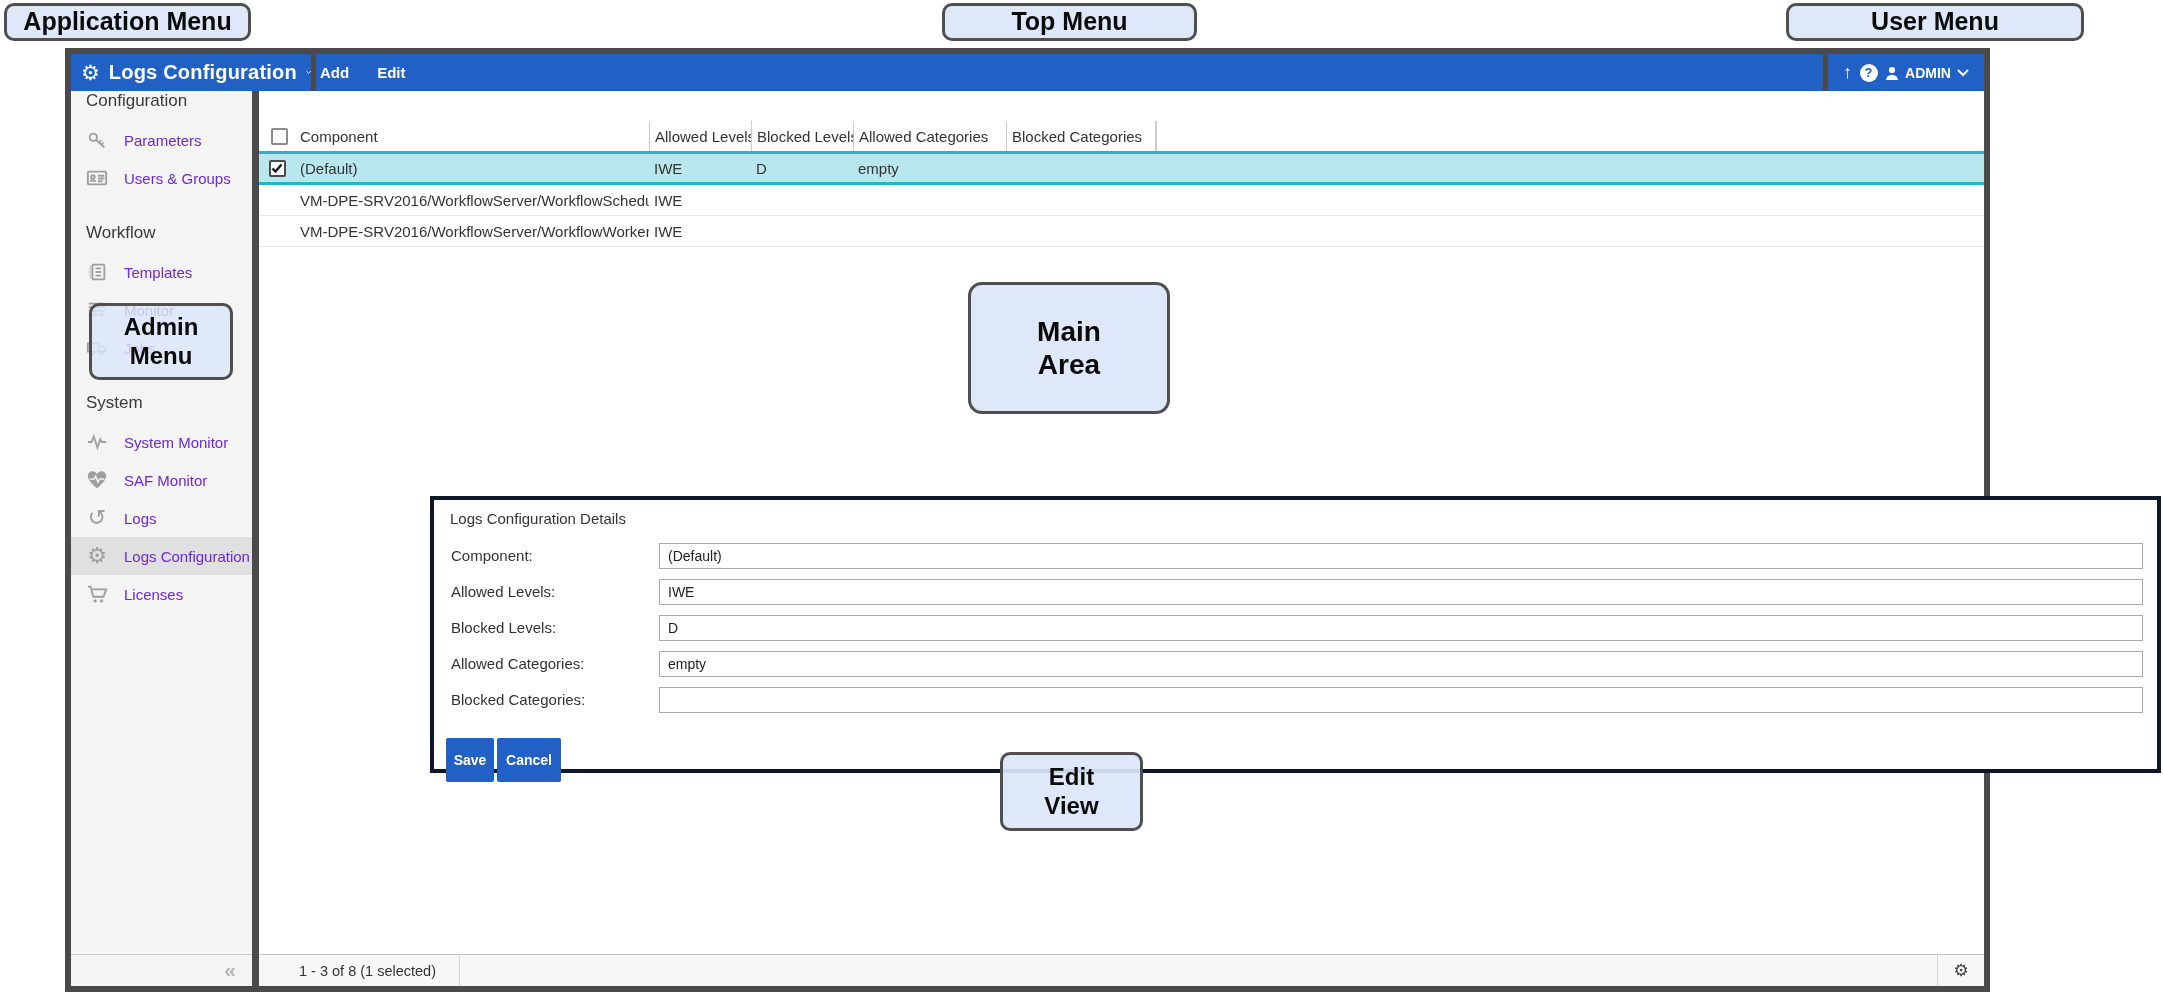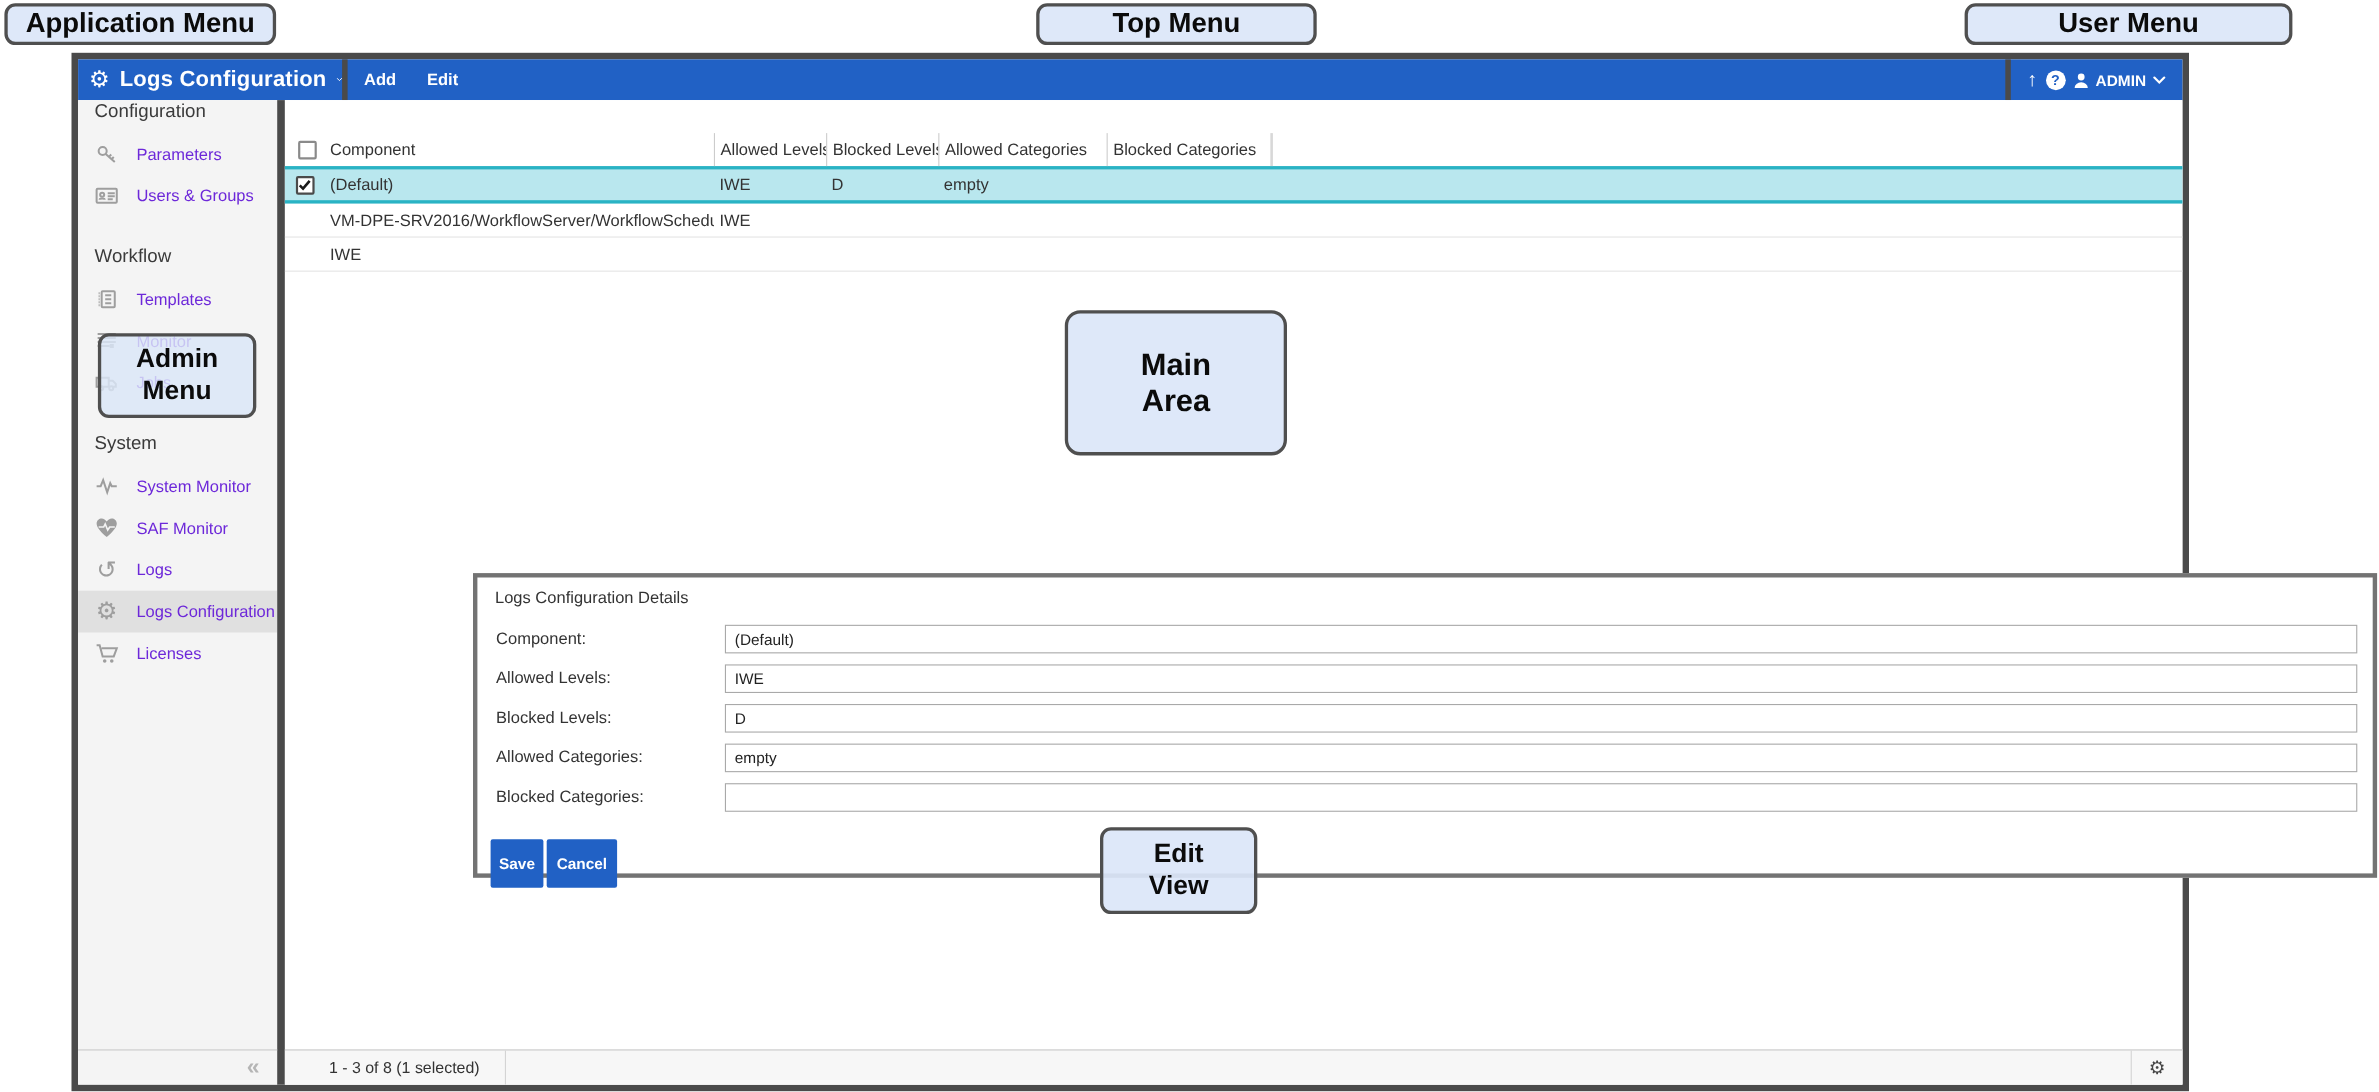--- a/index.html
+++ b/index.html
@@ -20,21 +20,21 @@
   
   #window { position:absolute; left:65px; top:48px; width:1925px; height:944px;
             border:6px solid #4a4a4a; background:#fff; display:flex; flex-direction:column; }
 
   
   #topbar { height:37px; background:#2161c5; display:flex; align-items:stretch; color:#fff; flex:0 0 auto; }
   .tb-app { width:240px; display:flex; align-items:center; padding-left:10px; gap:9px; }
   .tb-gear { font-size:21px; line-height:1; }
   .tb-title { font-size:20px; font-weight:600; letter-spacing:0.2px; white-space:nowrap; }
   .tb-sep { width:5px; background:#4a4a4a; }
-  .tb-menu { display:flex; align-items:center; padding-left:15px; gap:28px; }
+  .tb-menu { display:flex; align-items:center; padding-left:4px; gap:28px; }
   .tb-link { font-size:15px; font-weight:bold; cursor:pointer; }
   .tb-spacer { flex:1; }
   .tb-user { width:156px; display:flex; align-items:center; justify-content:space-between; padding:0 15px; }
   .tb-up { font-size:18px; font-weight:bold; }
   .tb-help { width:18px; height:18px; border-radius:50%; background:#fff; color:#2161c5;
              font-size:13px; font-weight:bold; display:flex; align-items:center; justify-content:center; }
   .tb-admin { display:flex; align-items:center; gap:6px; font-size:14px; font-weight:bold; }
 
   
   #content { flex:1; display:flex; min-height:0; }
@@ -73,22 +73,22 @@
 
   
   #main-footer { height:32px; border-top:1px solid #c9c9c9; background:#f7f7f7; display:flex; align-items:center; flex:0 0 auto; }
   #status-text { margin-left:40px; width:160px; font-size:14.5px; color:#333; white-space:nowrap; }
   .vline { width:1px; height:100%; background:#d4d4d4; }
   #footer-spacer { flex:1; }
   #footer-gear { width:46px; height:100%; display:flex; align-items:center; justify-content:center;
                  font-size:17px; color:#444; cursor:pointer; }
 
   
-  #panel { position:absolute; left:430px; top:521px; width:1731px; height:277px; background:#fff;
-           border:4px solid #737373; z-index:40; }
+  #panel { position:absolute; left:430px; top:496px; width:1731px; height:277px; background:#fff;
+           border:4px solid #0f172a; z-index:40; }
   #panel-title { position:absolute; left:16px; top:10px; font-size:15px; color:#333; }
   .frow { position:absolute; left:0; width:100%; height:26px; }
   .flabel { position:absolute; left:17px; top:4px; font-size:15px; color:#333; }
   .finput { position:absolute; left:225px; right:14px; top:0; height:26px; border:1px solid #a9a9a9;
             font-size:14px; color:#222; padding-left:8px; font-family:"Liberation Sans",sans-serif; background:#fff; }
   #f0{top:43px} #f1{top:79px} #f2{top:115px} #f3{top:151px} #f4{top:187px}
   .btn { position:absolute; top:238px; height:44px; background:#2161c5; color:#fff; border:none;
          font-size:14px; font-weight:bold; font-family:"Liberation Sans",sans-serif; border-radius:2px; cursor:pointer; }
   #save-btn { left:12px; width:48px; }
   #cancel-btn { left:63px; width:64px; }
@@ -277,20 +277,21 @@
               <div class="tcell">VM-DPE-SRV2016/WorkflowServer/WorkflowScheduler</div>
               <div class="tcell">IWE</div>
               <div class="tcell"></div>
               <div class="tcell"></div>
               <div class="tcell"></div>
               <div class="tcell"></div>
             </div>
 
             <div class="trow drow plain">
               <div class="tcell cb-cell"></div>
+              <div class="tcell">VM-DPE-SRV2016/WorkflowServer/WorkflowWorker</div>
               <div class="tcell">IWE</div>
               <div class="tcell"></div>
               <div class="tcell"></div>
               <div class="tcell"></div>
               <div class="tcell"></div>
             </div>
           </div>
         </div>
 
         <div id="main-footer">

